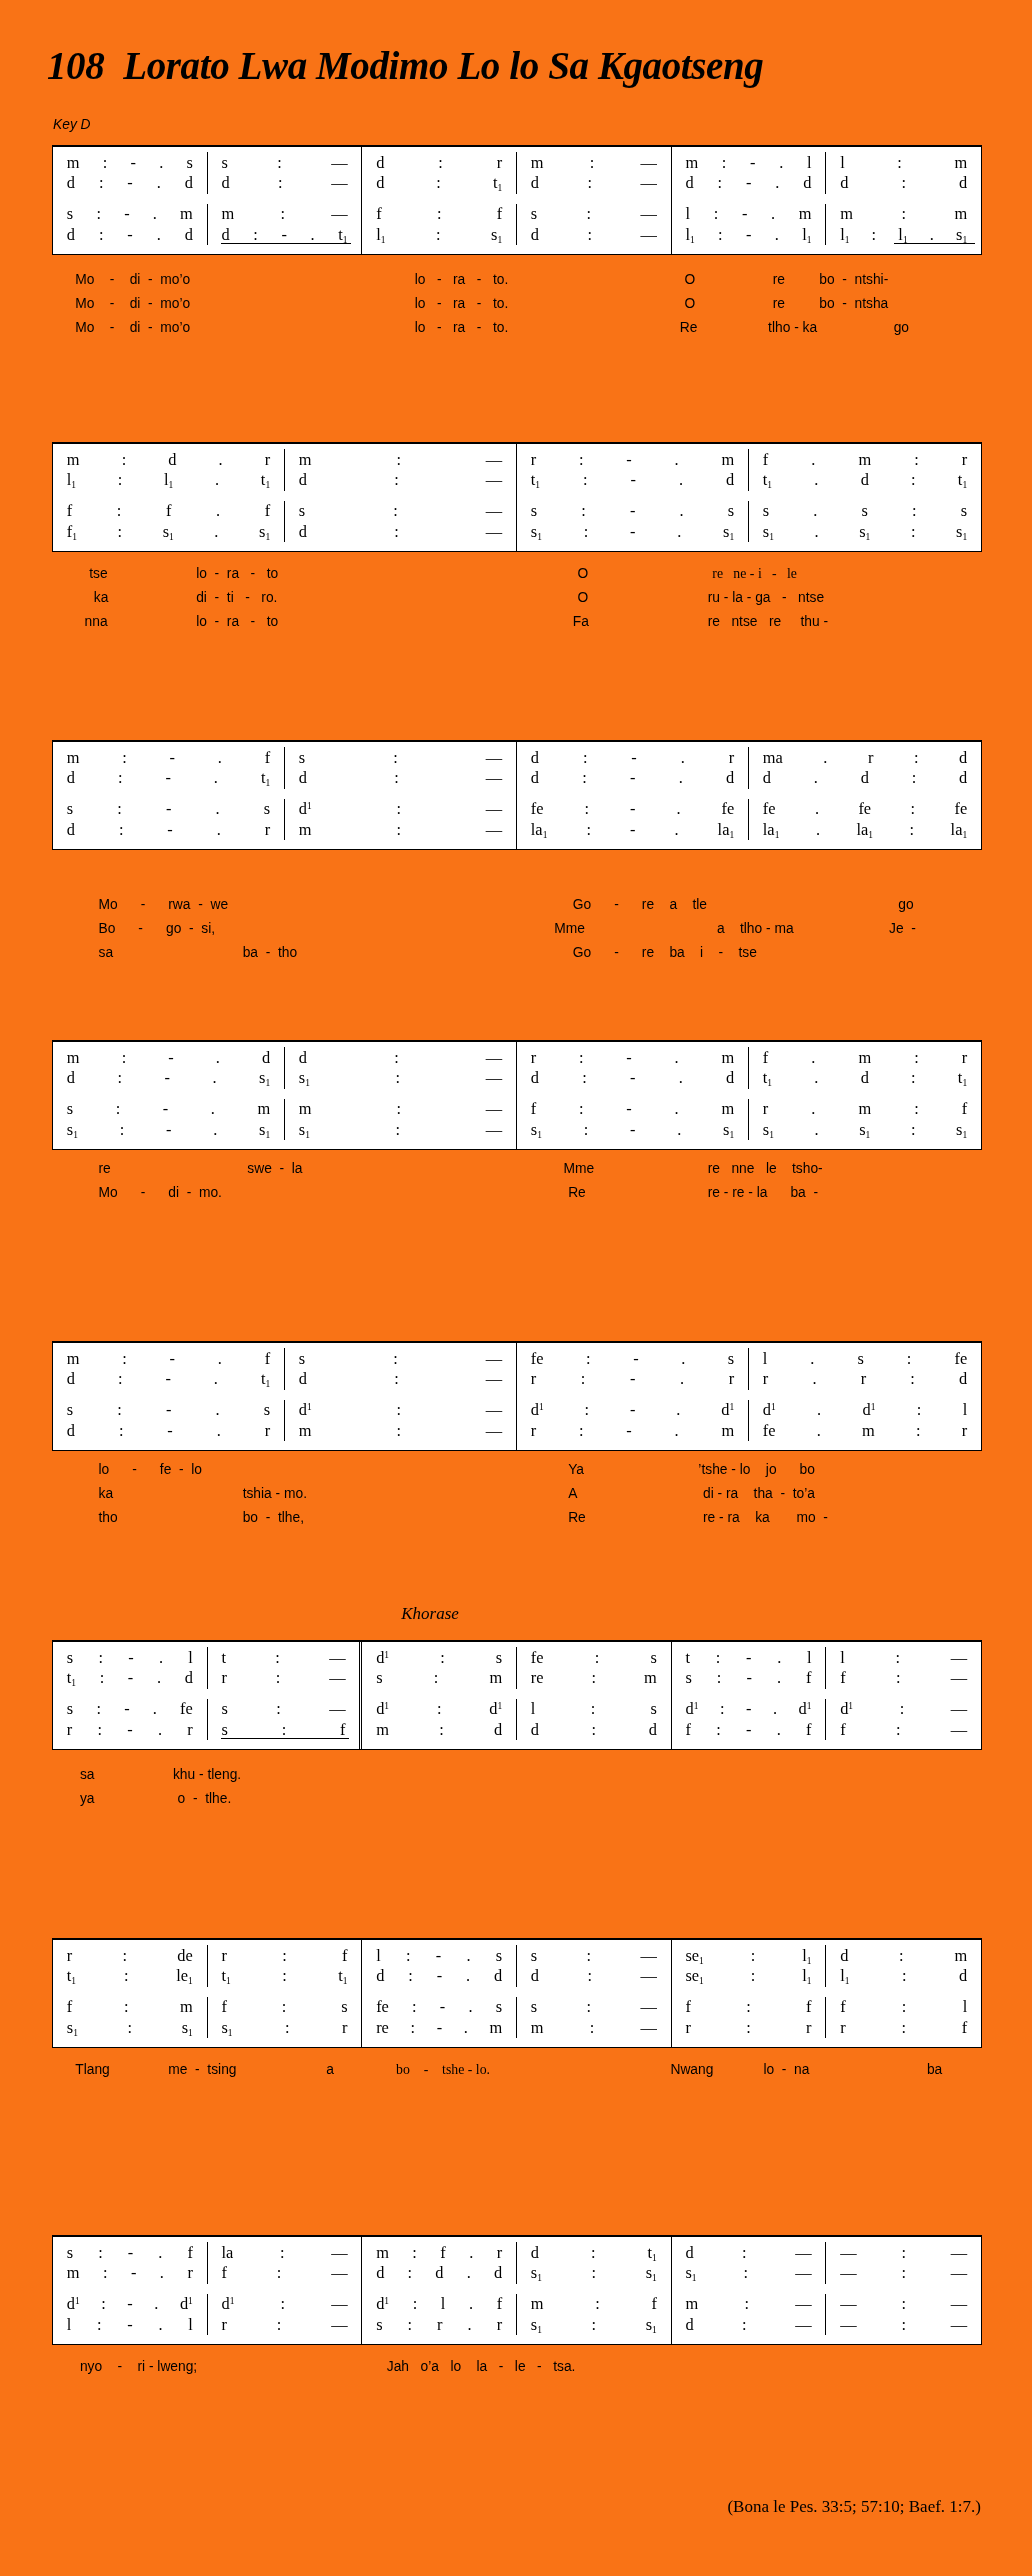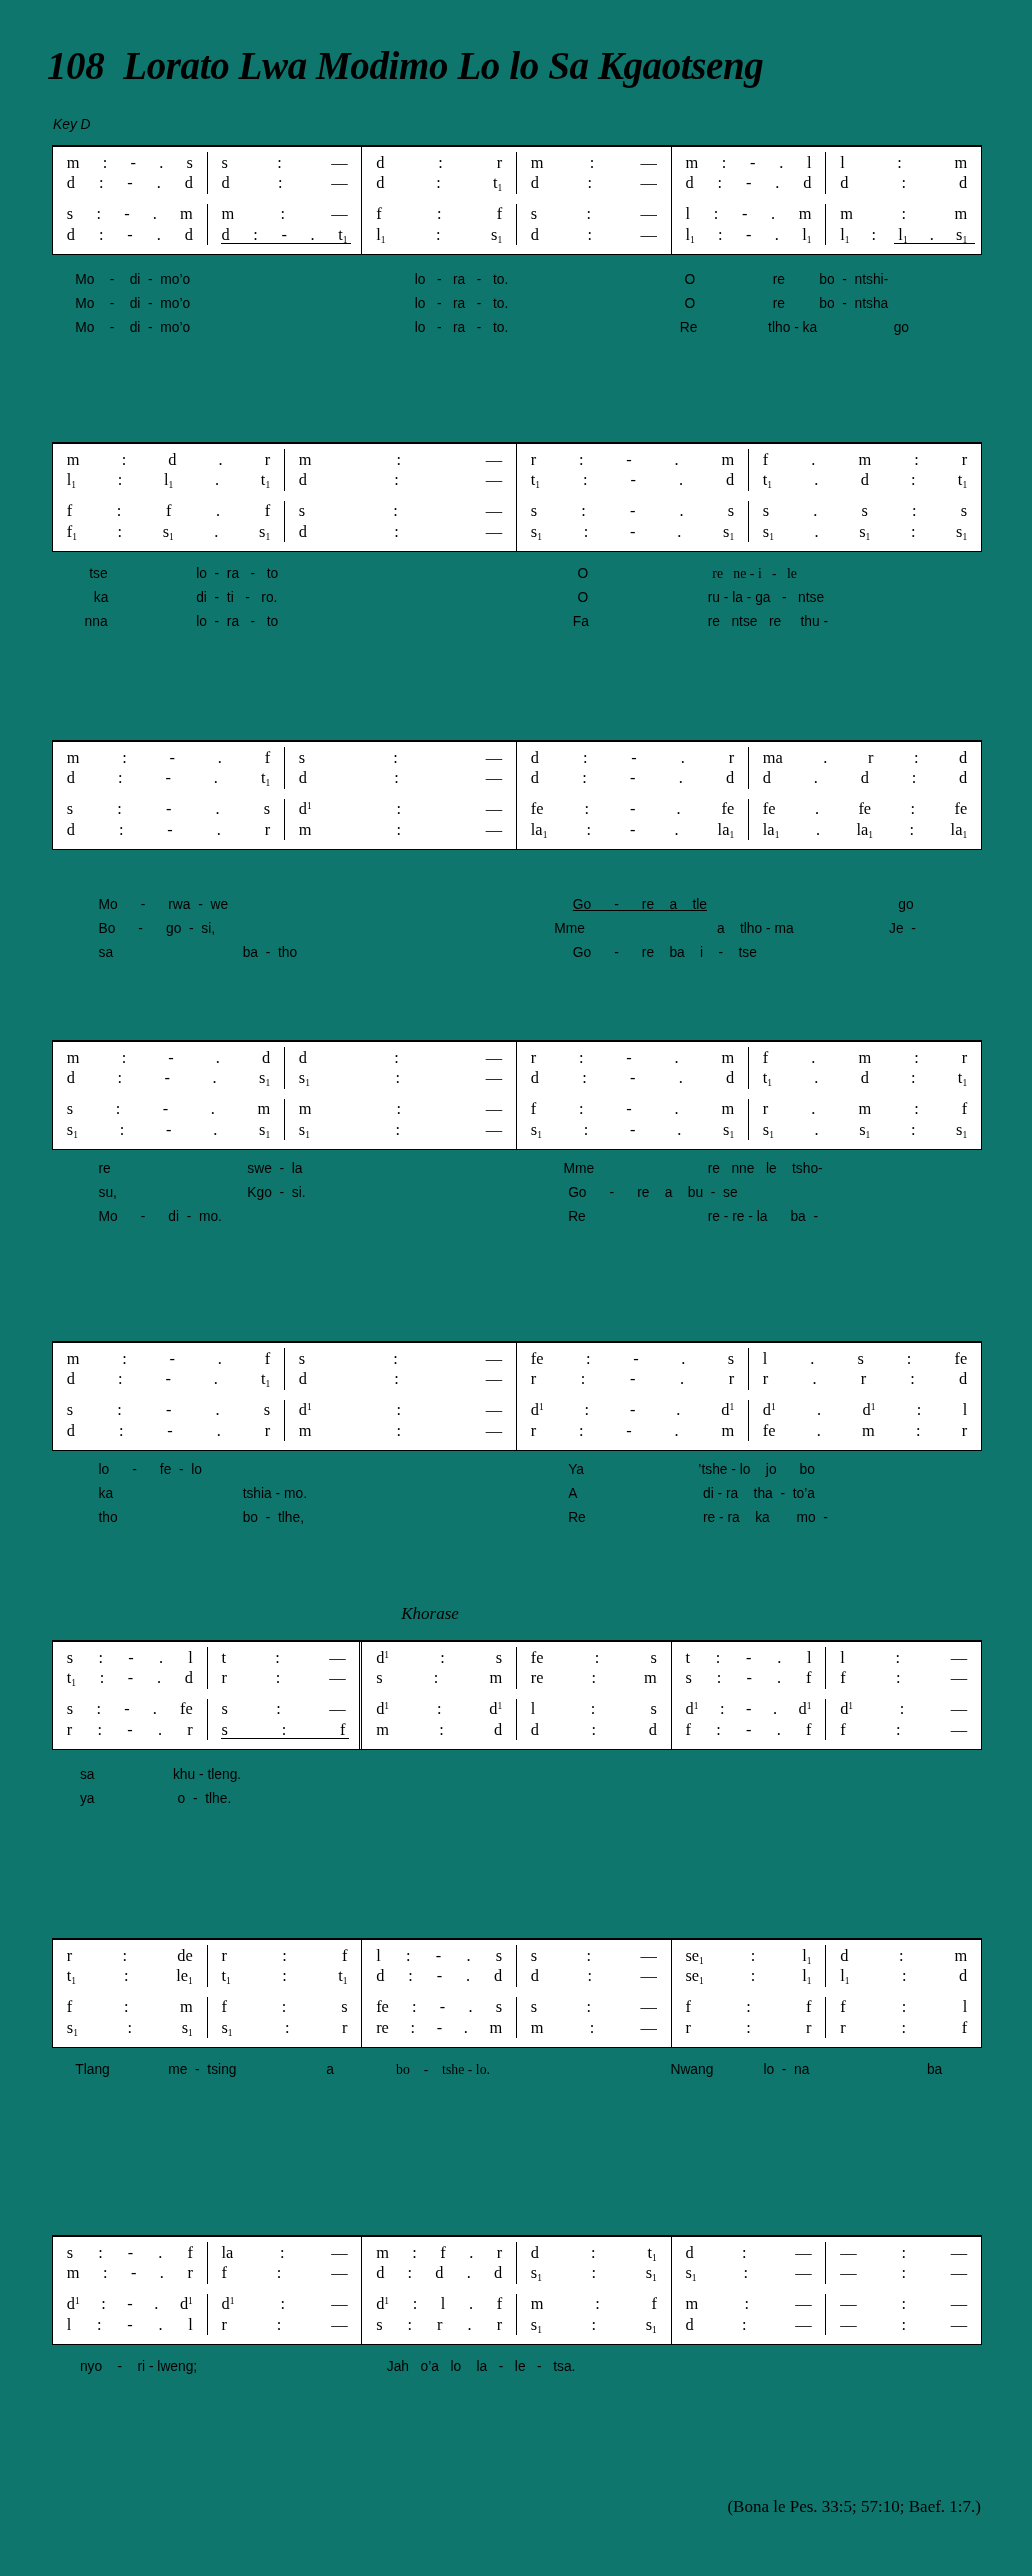--- a/index.html
+++ b/index.html
@@ -1,16 +1,16 @@
 <!DOCTYPE html>
 <html style="font-size:13.8px"><head>
 <meta charset="utf-8">
 <style>
   html,body{margin:0;padding:0;background:#ffffff;}
-  #page{position:relative;width:1033px;height:2576px;background:#0f766e;overflow:hidden;
+  #page{position:relative;width:1033px;height:2576px;background:#f97316;overflow:hidden;
         font-family:"Liberation Serif",serif;color:#000;}
 
   .title{position:absolute;left:47px;top:43px;font-style:italic;font-weight:bold;
          font-size:39px;letter-spacing:-0.4px;white-space:pre;}
   .title .t-main{margin-left:19px;}
   .subtitle{position:absolute;left:0;top:96px;width:990px;text-align:center;font-size:20.7px;}
   .keysig{position:absolute;left:53px;top:117px;font-family:"Liberation Sans",sans-serif;
           font-style:italic;font-size:13.8px;}
   .chorus{position:absolute;left:344px;top:1604px;width:172px;text-align:center;
           font-style:italic;font-size:17px;}
@@ -586,21 +586,21 @@
                 <span class="tok">:</span>
                 <span class="tok">la<sub>1</sub></span>
               </div>
             </div>
           </div>
         </div>
       </div>
       <div class="lyr" style="top: 864px; margin-top: 33px;">
         <div class="lrow">
           <span class="seg" style="left: 5%;">Mo      -      rwa  -  we</span>
-          <span class="seg" style="left: 56%; text-decoration: underline;">Go      -      re    a    tle</span>
+          <span class="seg" style="left: 56%;">Go      -      re    a    tle</span>
           <span class="seg" style="left: 91%;">go</span>
         </div>
         <div class="lrow">
           <span class="seg" style="left: 5%;">Bo      -      go  -  si,</span>
           <span class="seg" style="left: 54%;">Mme</span>
           <span class="seg" style="left: 71.5%;">a    tlho - ma</span>
           <span class="seg" style="left: 90%;">Je  -</span>
         </div>
         <div class="lrow">
           <span class="seg" style="left: 5%;">sa</span>
@@ -755,25 +755,20 @@
             </div>
           </div>
         </div>
       </div>
       <div class="lyr" style="top: 1161px;">
         <div class="lrow">
           <span class="seg" style="left: 5%;">re</span>
           <span class="seg" style="left: 21%;">swe  -  la</span>
           <span class="seg" style="left: 55%;">Mme</span>
           <span class="seg" style="left: 70.5%;">re   nne   le    tsho-</span>
-        </div>
-        <div class="lrow">
-          <span class="seg" style="left: 5%;">su,</span>
-          <span class="seg" style="left: 21%;">Kgo  -  si.</span>
-          <span class="seg" style="left: 55.5%;">Go      -      re    a    bu  -  se</span>
         </div>
         <div class="lrow">
           <span class="seg" style="left: 5%;">Mo      -      di  -  mo.</span>
           <span class="seg" style="left: 55.5%;">Re</span>
           <span class="seg" style="left: 70.5%;">re - re - la      ba  -</span>
         </div>
       </div>
       <div class="sysbox" style="top: 1341px;">
         <div class="srow" style="grid-template-columns: repeat(4, 1fr);">
           <div class="col colT">

